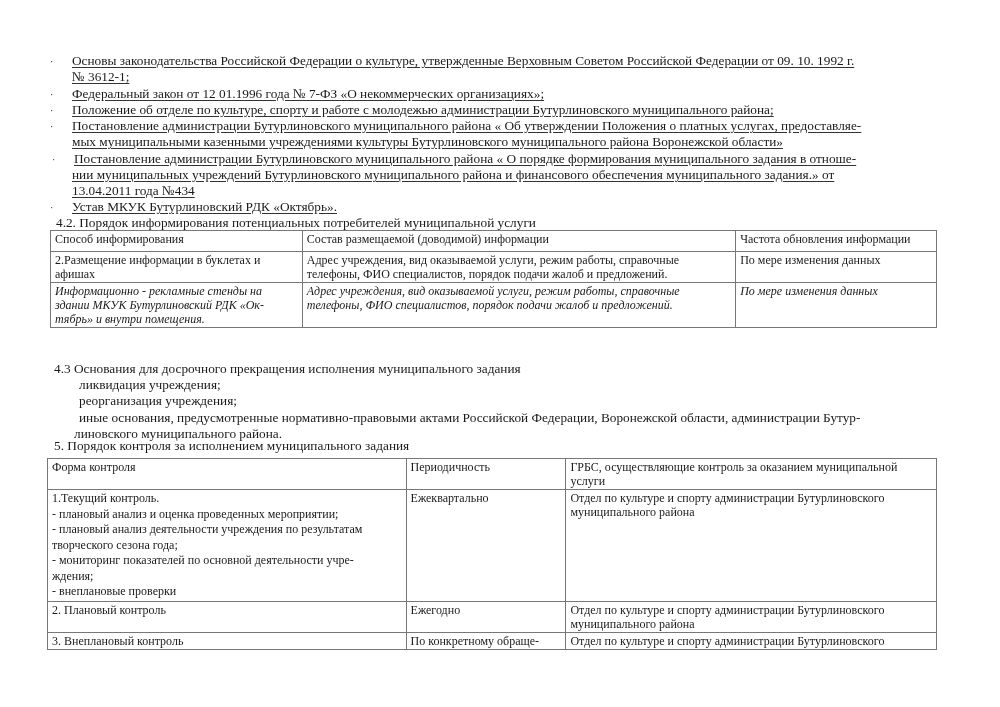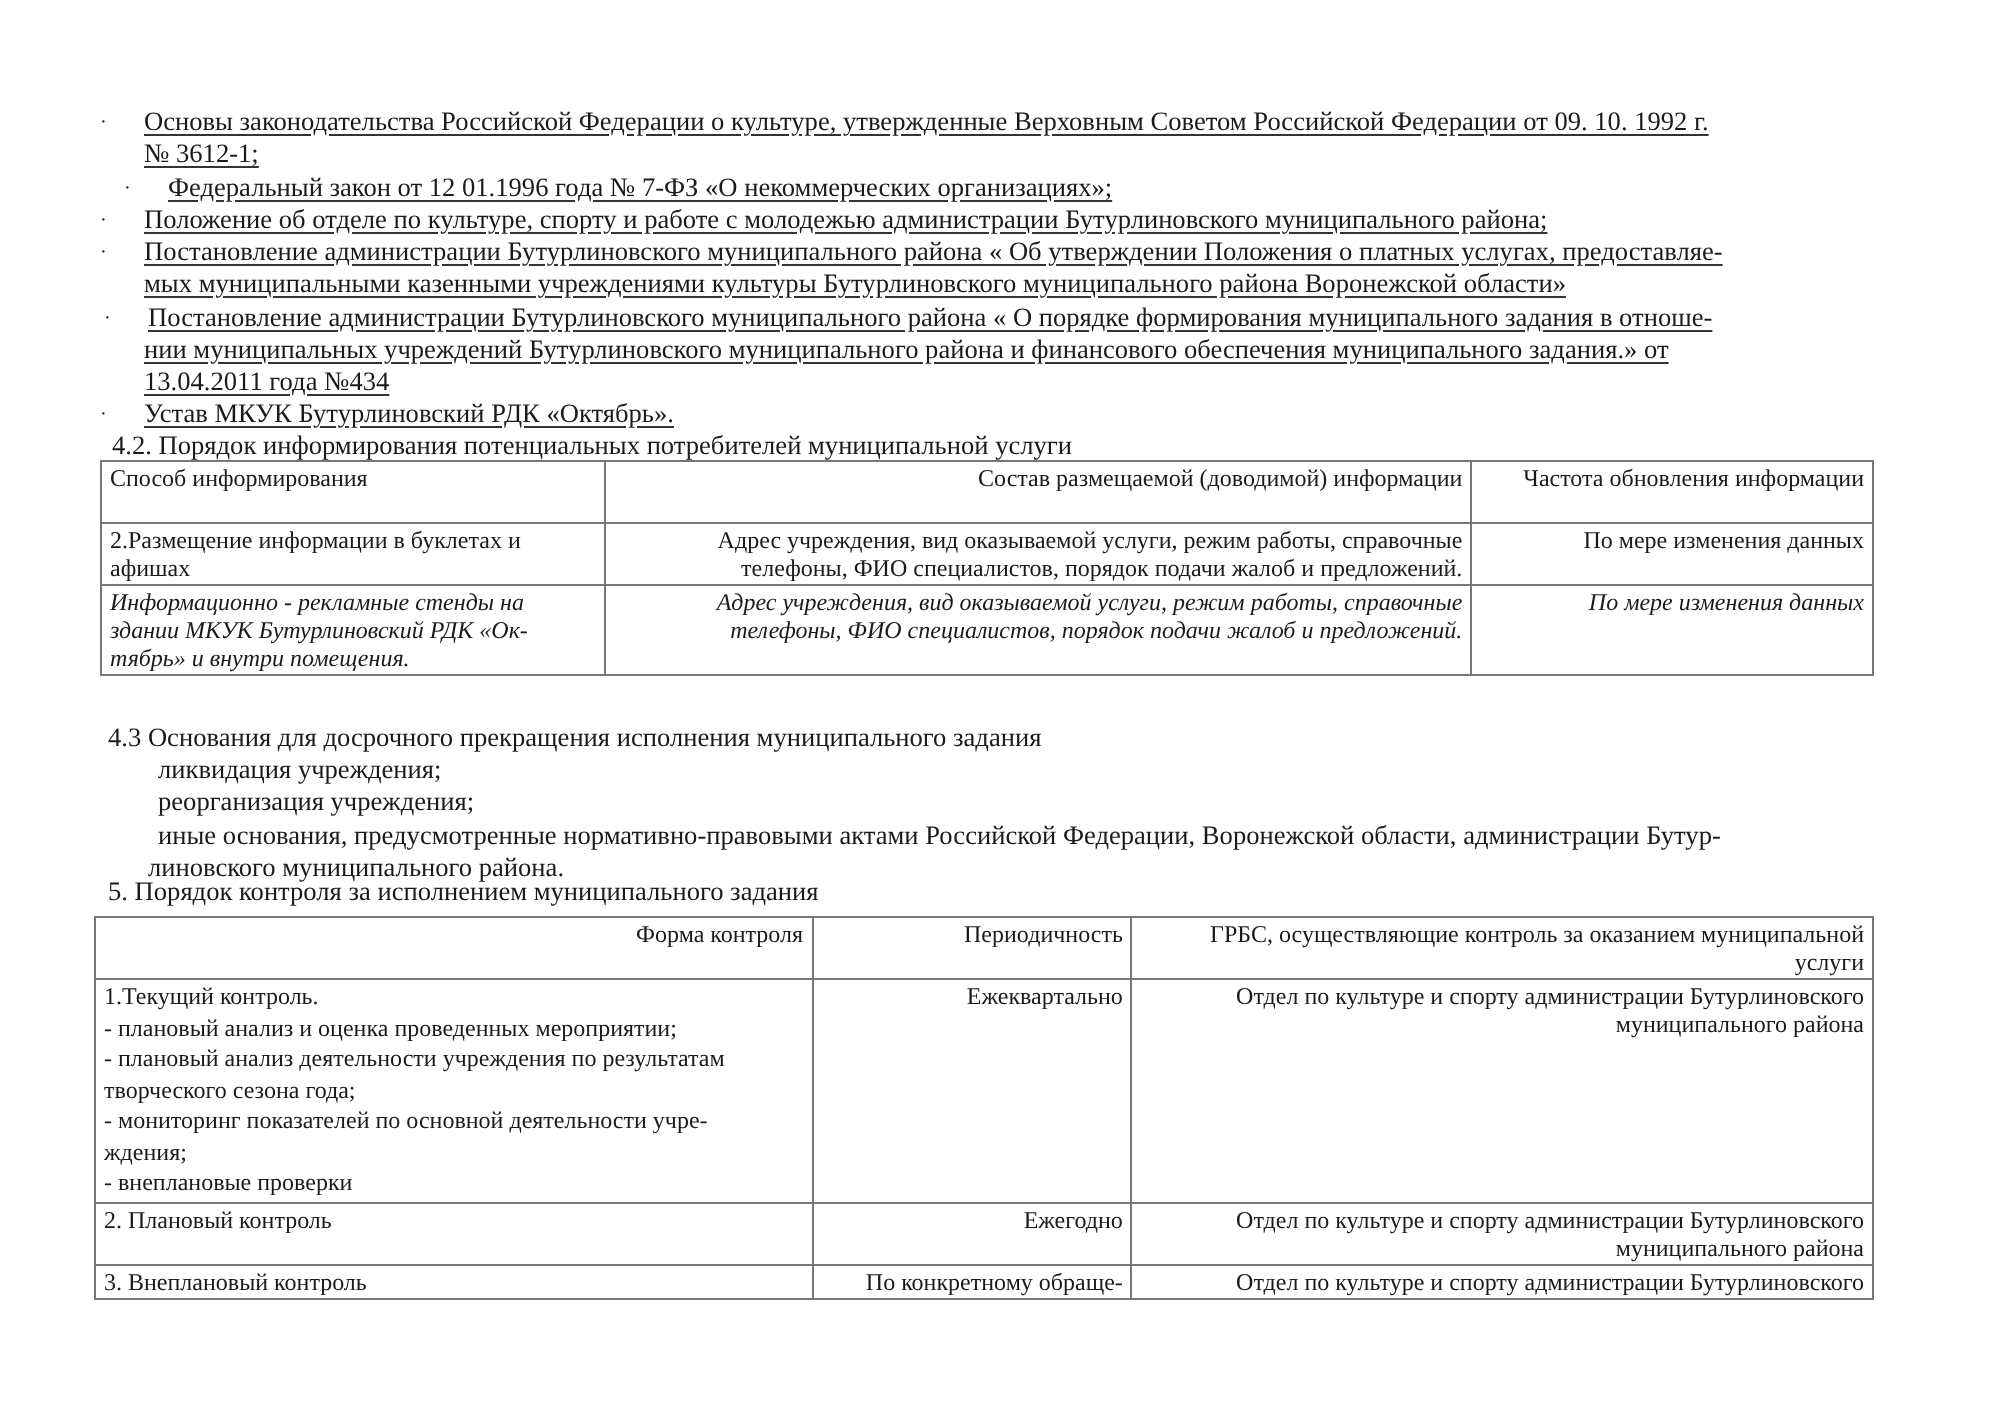--- a/index.html
+++ b/index.html
@@ -3,33 +3,33 @@
 <meta charset="utf-8">
 <style>
   html, body { margin:0; padding:0; background:#ffffff; }
   body { width:1000px; height:707px; position:relative; overflow:hidden;
          font-family:"Liberation Serif","DejaVu Serif",serif; color:#1a1a1a; }
   .line { position:absolute; white-space:nowrap; font-size:13.3px; line-height:15px; }
   .u { text-decoration:underline; text-decoration-color:#333; text-underline-offset:2px; }
   .bullet { display:inline-block; width:22px; text-align:left; font-size:10px; vertical-align:middle; }
   table { position:absolute; border-collapse:collapse; font-size:12px; line-height:14px; }
   td { border:1px solid #777; vertical-align:top; padding:1px 4px; }
-  td.c { text-align:right; }
+  td.c { text-align:left; }
   .sec { position:absolute; font-size:13.3px; line-height:15px; white-space:nowrap; }
 </style>
 </head>
 <body>
 
 <div>
   <div class="line u" style="left:50px;top:53px;">
     <span class="bullet">·</span><span>Основы законодательства Российской Федерации о культуре, утвержденные Верховным Советом Российской   Федерации  от 09. 10. 1992 г.</span>
   </div>
   <div class="line u" style="left:72px;top:69px;">№ 3612-1;</div>
 
-  <div class="line u" style="left:62px;top:86px;">
+  <div class="line u" style="left:50px;top:86px;">
     <span class="bullet">·</span><span>Федеральный закон от 12 01.1996 года № 7-ФЗ «О некоммерческих организациях»;</span>
   </div>
 
   <div class="line u" style="left:50px;top:102px;">
     <span class="bullet">·</span><span>Положение об отделе по культуре, спорту и работе с молодежью администрации Бутурлиновского муниципального района;</span>
   </div>
 
   <div class="line u" style="left:50px;top:118px;">
     <span class="bullet">·</span><span>Постановление администрации Бутурлиновского муниципального района « Об утверждении Положения о платных услугах, предоставляе-</span>
   </div>
@@ -47,21 +47,21 @@
 </div>
 
 <div class="sec" style="left:56px;top:215px;">4.2. Порядок  информирования  потенциальных  потребителей муниципальной услуги</div>
 <table id="t1" style="left:50px;top:230px;width:887px;">
   <colgroup>
       <col style="width:252px">
       <col style="width:434px">
       <col style="width:201px">
     </colgroup>
   <tbody>
-      <tr style="height:31px;">
+      <tr style="height:21px;">
     <td>Способ информирования</td>
     <td class="c">Состав размещаемой (доводимой) информации</td>
     <td class="c">Частота обновления информации</td>
   </tr>
   <tr style="height:31px;">
     <td style="white-space:pre-line">2.Размещение информации в  буклетах  и
 афишах</td>
     <td class="c" style="white-space:pre-line">Адрес учреждения, вид оказываемой услуги, режим работы, справочные
 телефоны, ФИО специалистов, порядок подачи жалоб и предложений.</td>
     <td class="c" style="white-space:pre-line">По мере изменения данных</td>

